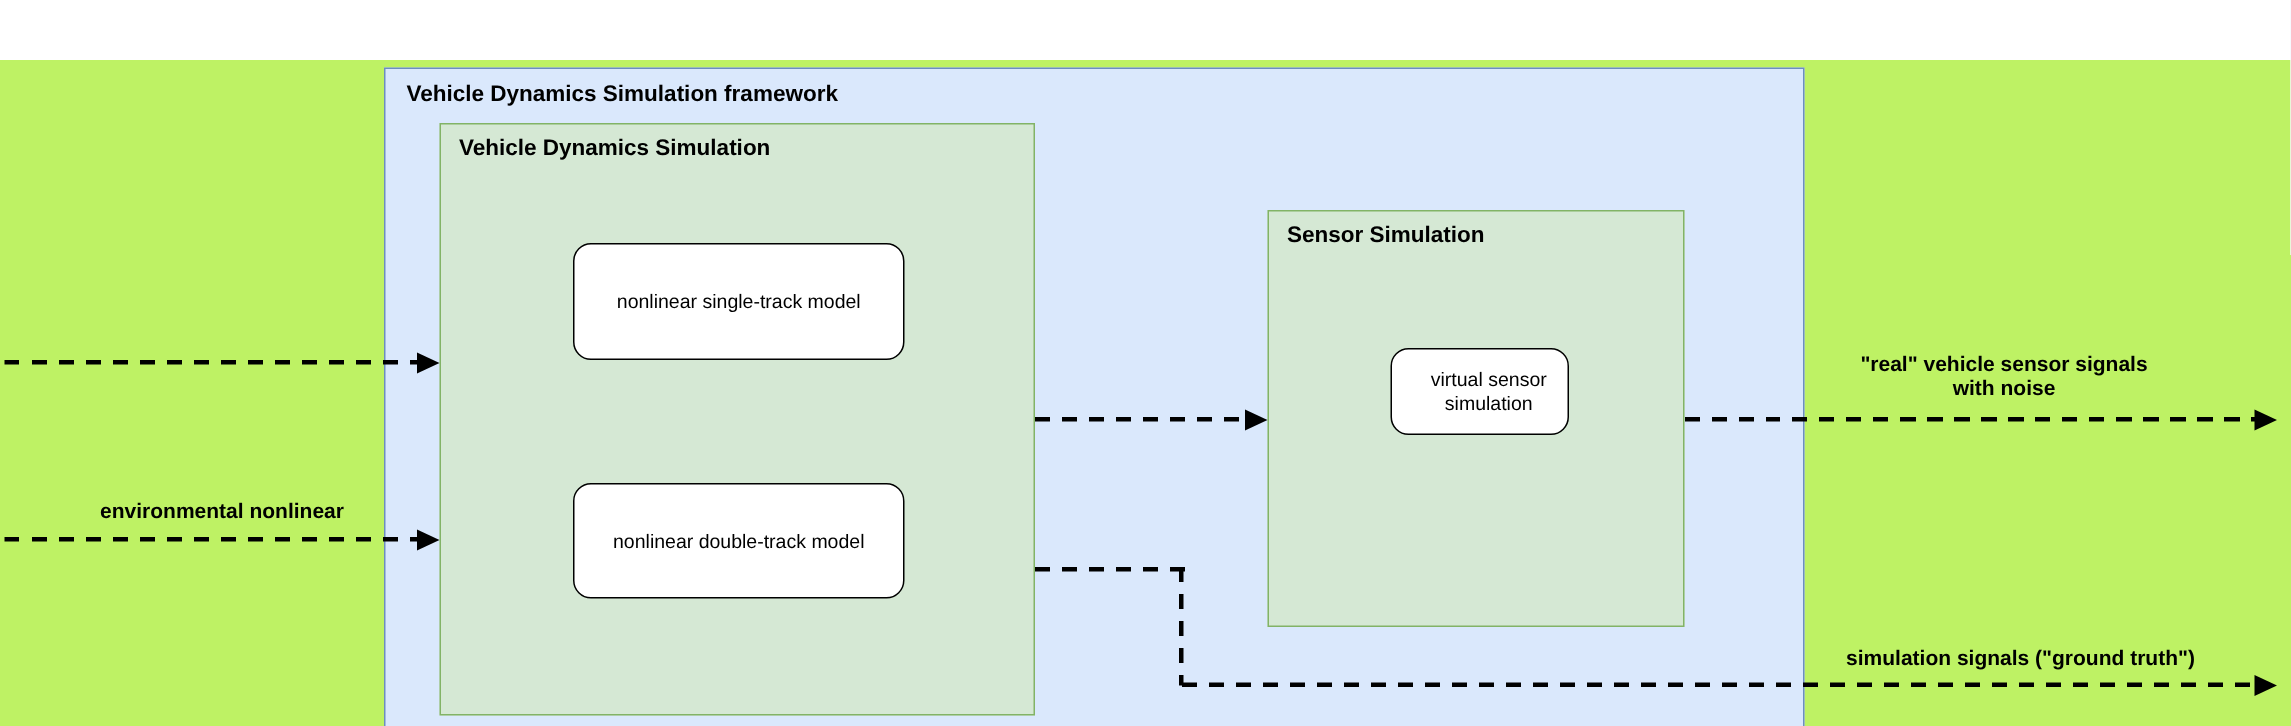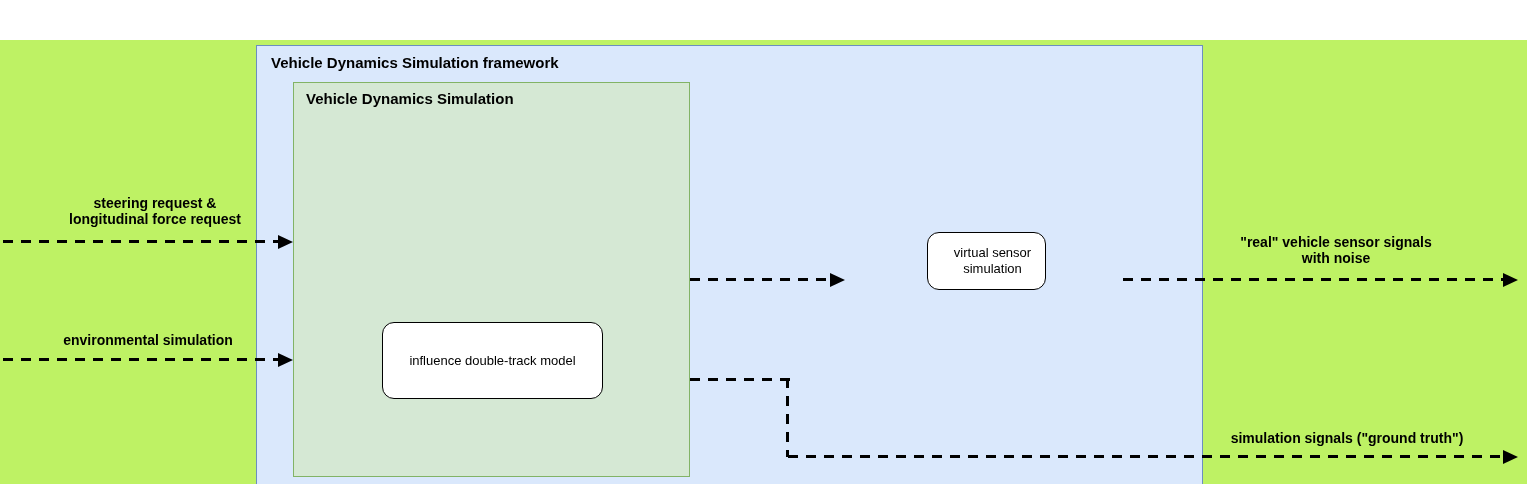--- a/index.html
+++ b/index.html
@@ -72,37 +72,39 @@
 <div class="canvas">
 
   <div class="box framework">
     <div class="box-title">Vehicle Dynamics Simulation framework</div>
   </div>
 
   <div class="box group vds">
     <div class="box-title">Vehicle Dynamics Simulation</div>
   </div>
 
+  <div class="box group sensor">
+    <div class="box-title">Sensor Simulation</div>
+  </div>
 
-  <div class="node double">influence double-track model</div>
+  <div class="node single">nonlinear single-track model</div>
+  <div class="node double">nonlinear double-track model</div>
   <div class="node virtual">virtual sensor
 simulation</div>
 
   <div>
     <div class="hline" style="left:3px; top:200px; width:280px;"></div>
     <div class="head" style="left:278px; top:195px;"></div>
   </div>
-  <div class="arrow-label lbl-steering">steering request &amp;
-longitudinal force request</div>
 
   <div>
     <div class="hline" style="left:3px; top:318px; width:280px;"></div>
     <div class="head" style="left:278px; top:313px;"></div>
   </div>
-  <div class="arrow-label lbl-env">environmental simulation</div>
+  <div class="arrow-label lbl-env">environmental nonlinear</div>
 
   <div>
     <div class="hline" style="left:690px; top:238px; width:142px;"></div>
     <div class="head" style="left:830px; top:233px;"></div>
   </div>
 
   <div>
     <div class="hline" style="left:1123px; top:238px; width:382px;"></div>
     <div class="head" style="left:1503px; top:233px;"></div>
   </div>

